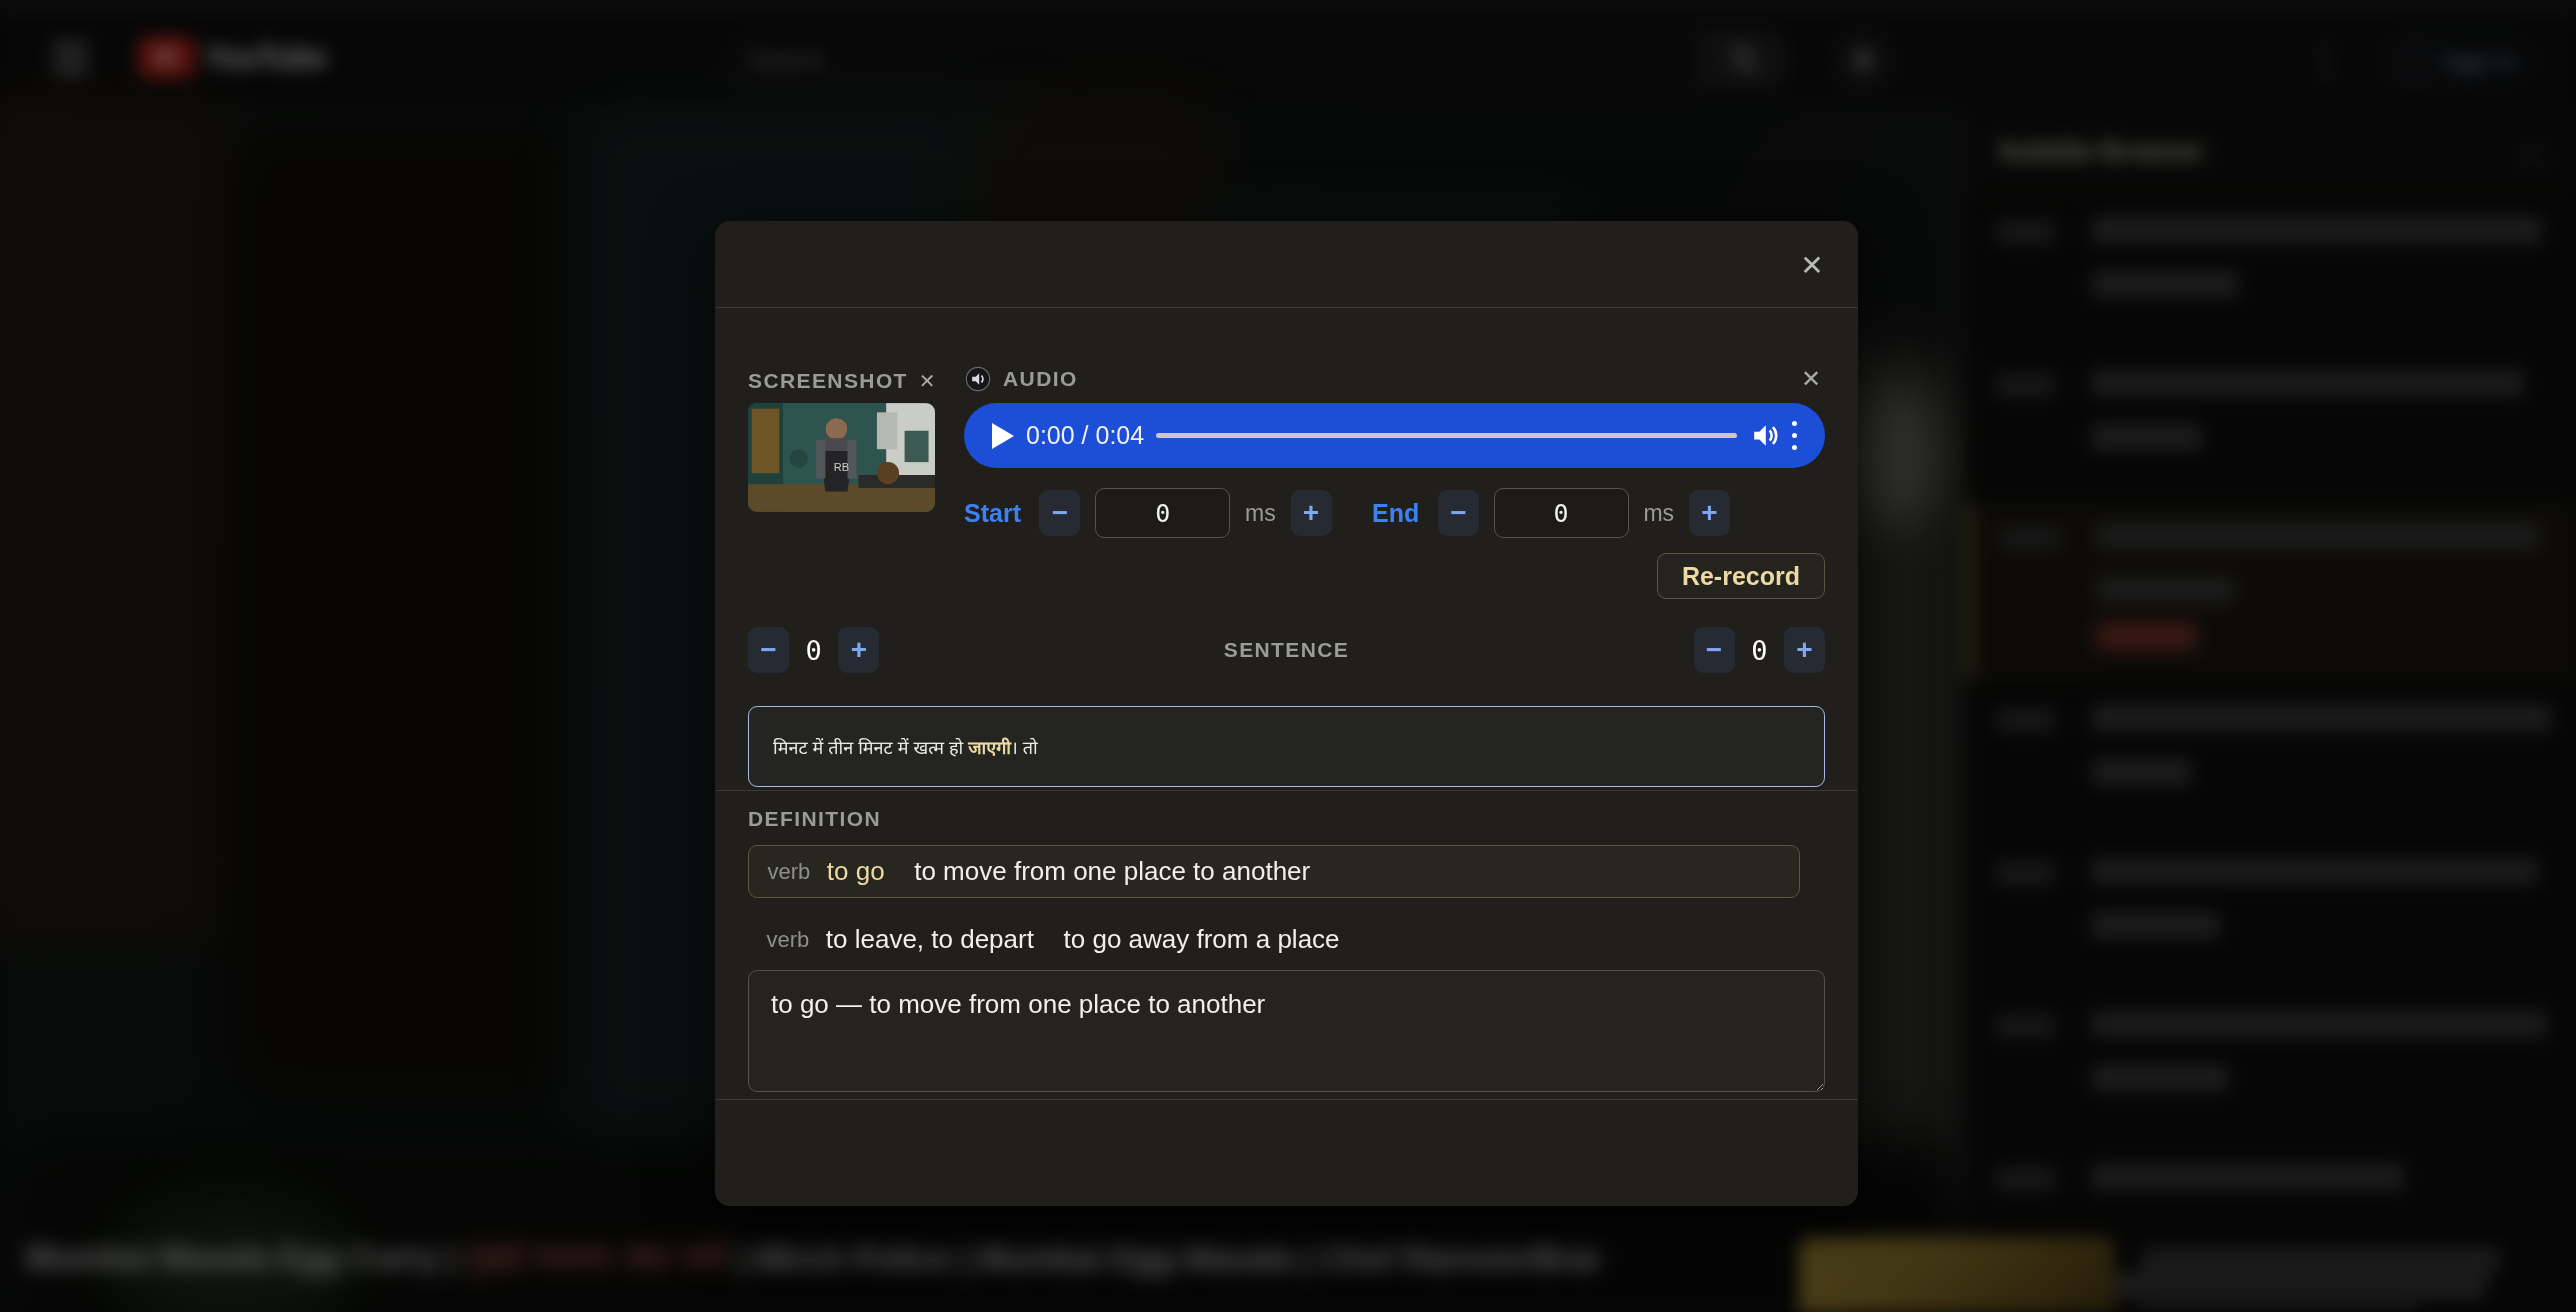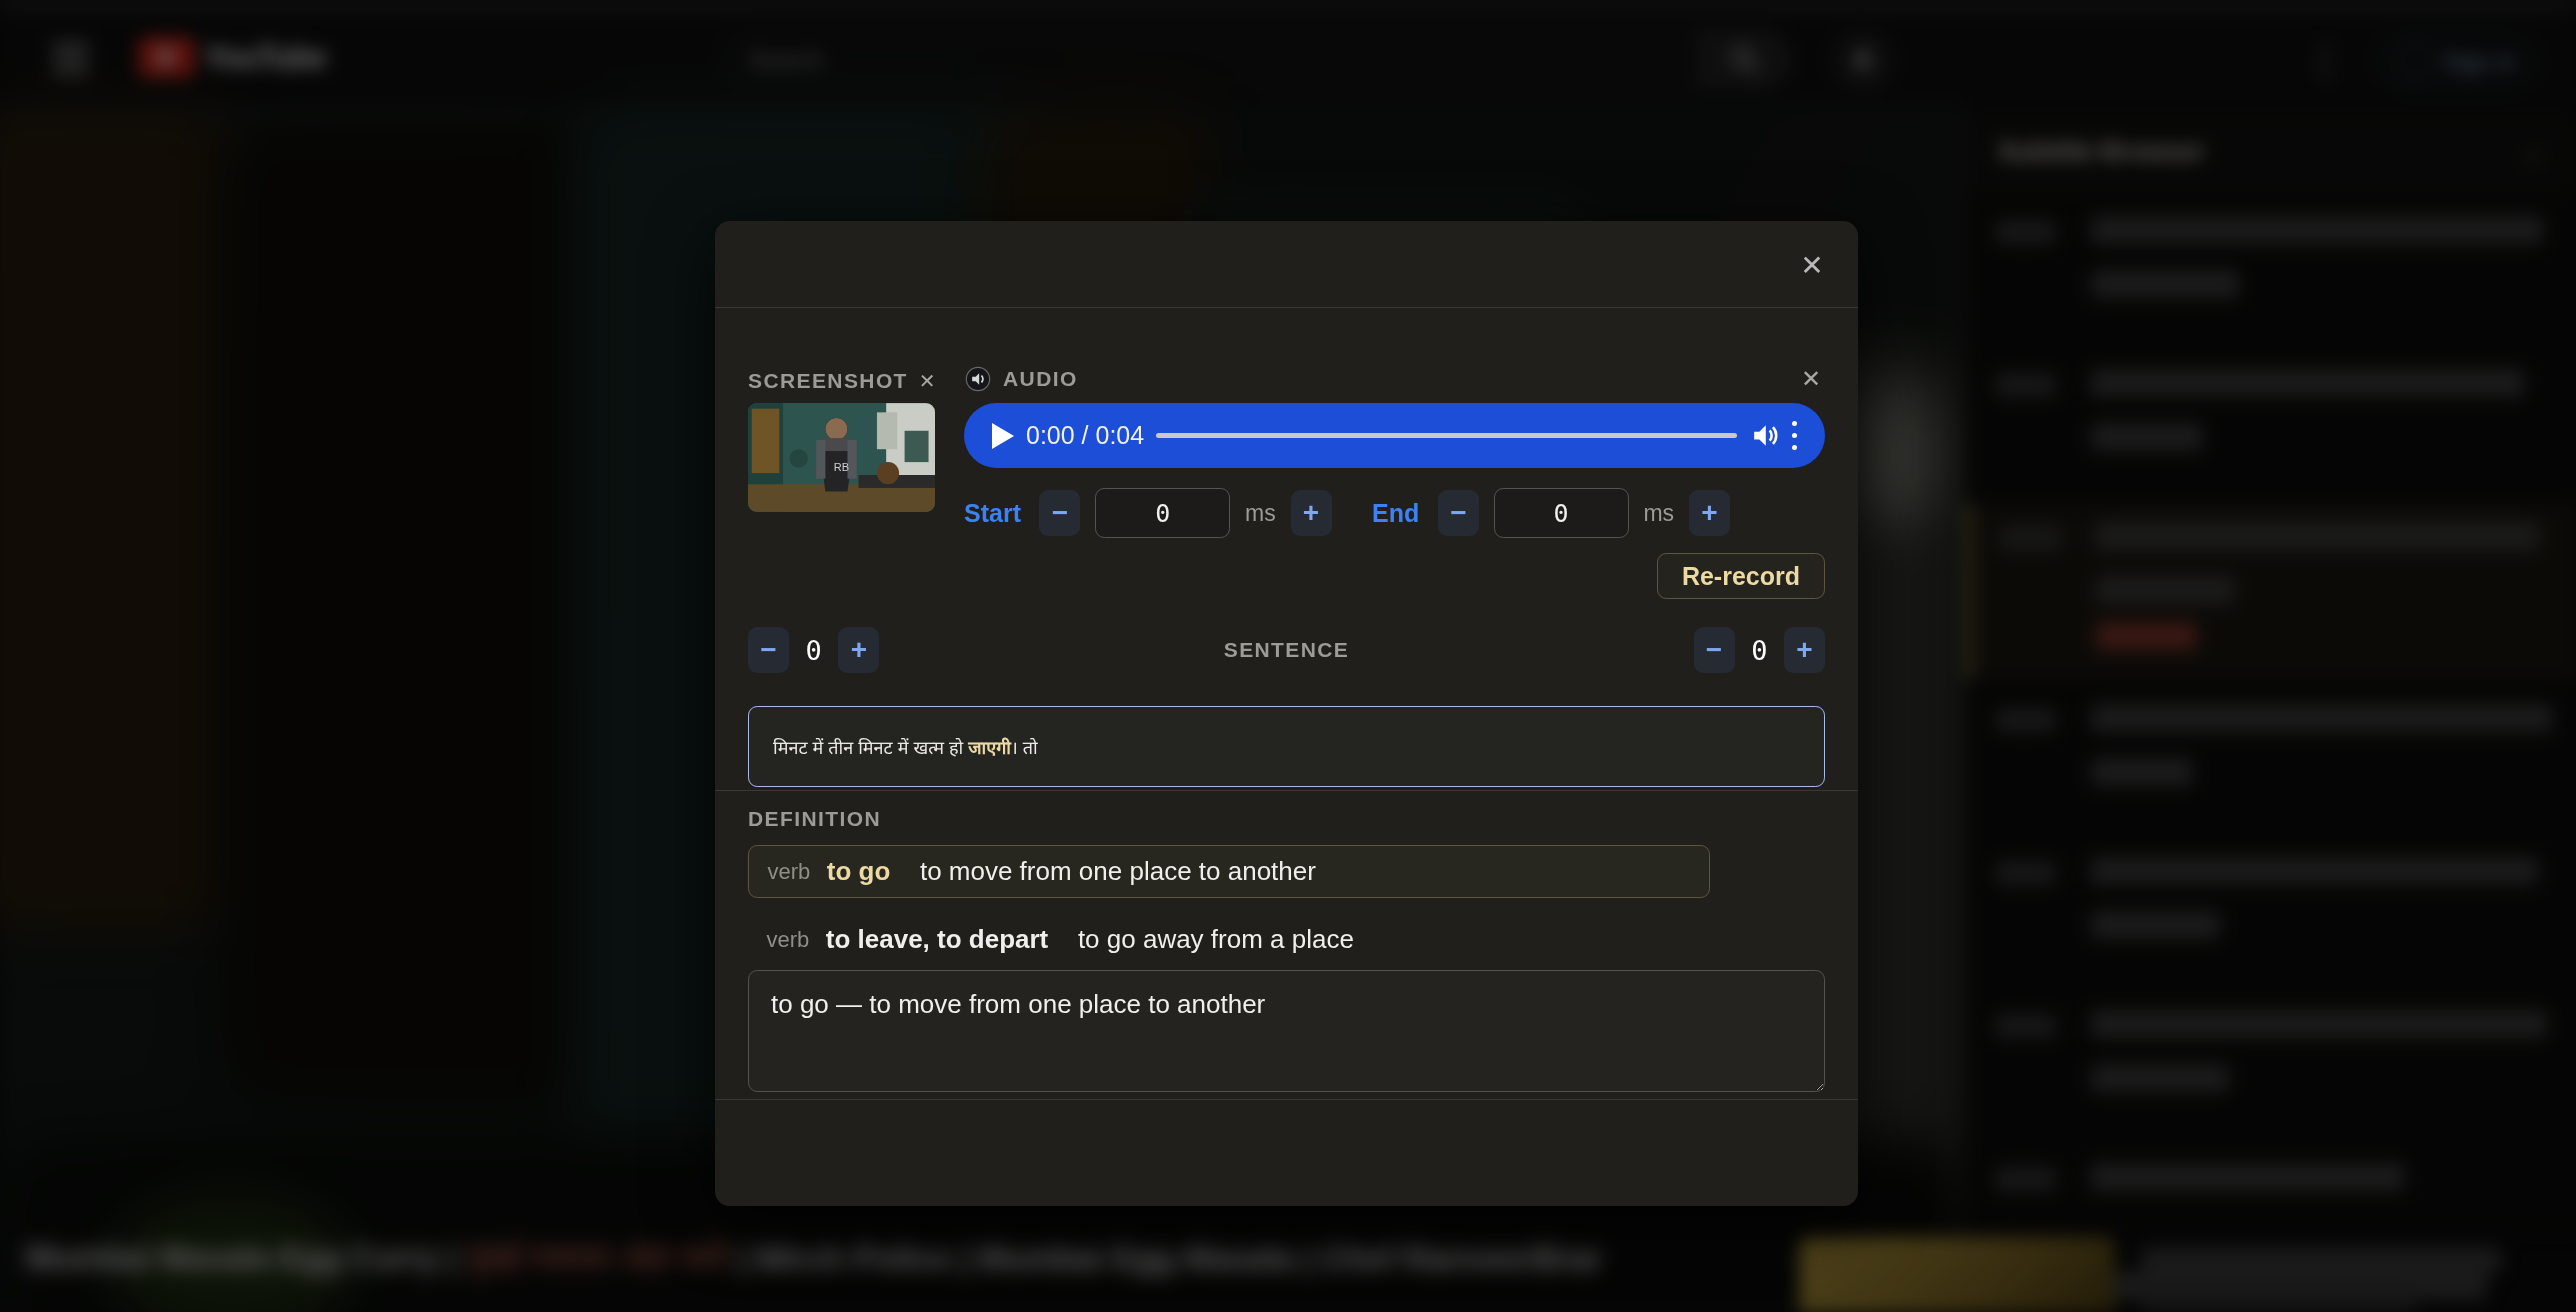--- a/index.html
+++ b/index.html
@@ -83,25 +83,25 @@
          color:#ecd9a4;font-size:25px;font-weight:bold;display:flex;align-items:center;cursor:pointer;}
   
   .cntrow{left:33px;top:406px;width:1077px;height:46px;display:flex;align-items:center;}
   .cnt{display:flex;align-items:center;gap:16.6px;}
   .cntv{color:#fff;font-size:27px;font-family:"DejaVu Sans Mono",monospace;}
   .sentlab{flex:1;text-align:center;}
   .sentbox{left:33px;top:485px;width:1077px;height:81px;background:#242421;border:1.8px solid #a9bce8;border-radius:9.2px;
            display:flex;align-items:center;padding:0 24px;font-size:18px;color:#eceae6;}
   .sentbox b{color:#ecd9a4;font-weight:bold;}
   .deflab{left:33px;top:586px;}
-  .defrow{left:33px;width:962px;display:flex;align-items:center;gap:16.6px;font-size:26px;}
+  .defrow{left:33px;width:1052px;display:flex;align-items:center;gap:16.6px;font-size:26px;}
   .def1{top:624px;height:53px;background:#27261f;border:1.8px solid #5c5741;border-radius:9.2px;padding:0 18.4px;cursor:pointer;}
   .def2{top:698px;height:41px;padding:0 18.4px;cursor:pointer;}
   .pos{color:#8f8f8a;font-size:22px;}
-  .term{color:#ecd9a4;font-weight:bold;}
+  .term{color:#ecd9a4;font-weight:normal;}
   .def2 .term{color:#f0efec;}
   .gloss{color:#f0efec;margin-left:13px;}
   .defedit{left:33px;top:749px;width:1077px;height:122px;background:#242320;border:1.4px solid #53524d;border-radius:9.2px;
            color:#f0efec;font-size:26px;padding:18.4px 22px;font-family:"Liberation Sans","DejaVu Sans",sans-serif;resize:both;box-sizing:border-box;}
   .footer{left:33px;top:903px;display:flex;gap:22px;}
   .btn{height:59px;border-radius:9.2px;font-size:25px;font-weight:bold;display:flex;align-items:center;justify-content:center;cursor:pointer;}
   .btn-cancel{width:159px;border:1.8px solid #55544f;color:#e9e9e6;background:transparent;}
   .btn-save{width:129px;background:#f2e2b4;color:#1d1c18;border:none;}
   svg{display:block;}
 </style>

